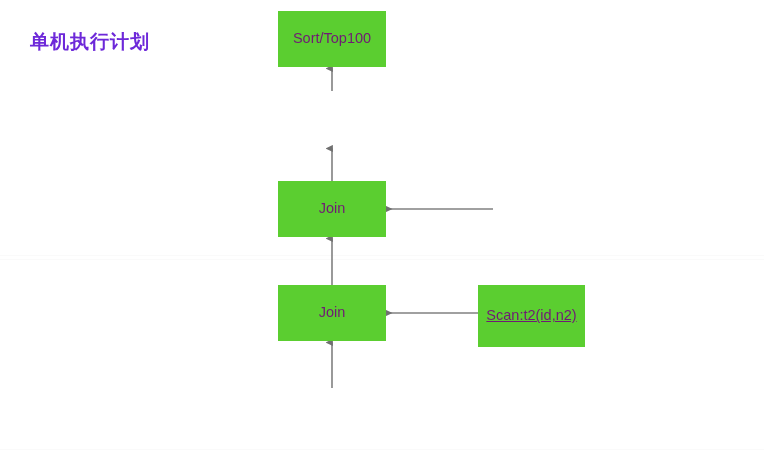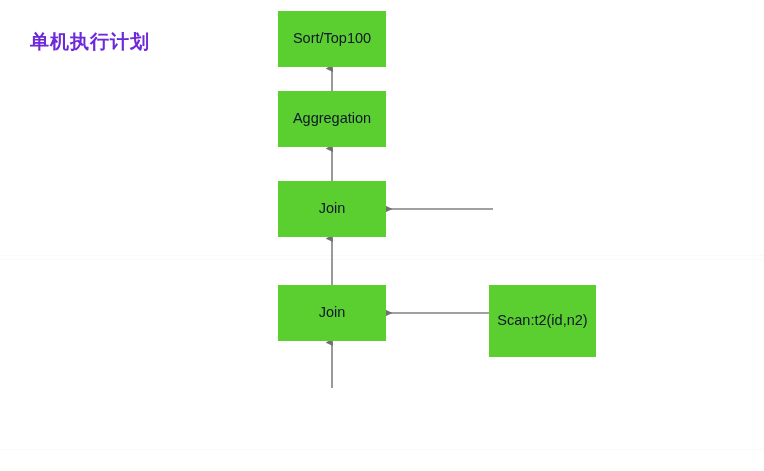--- a/index.html
+++ b/index.html
@@ -38,39 +38,39 @@
     font-weight: bold;
     color: #6d28d9;
     letter-spacing: 1px;
     white-space: nowrap;
     line-height: 26px;
   }
 
   .node {
     position: absolute;
     background: #5BCE30;
-    color: #0f172a;
+    color: #701a75;
     font-size: 14.5px;
     display: flex;
     align-items: center;
     justify-content: center;
     text-align: center;
     white-space: nowrap;
     box-sizing: border-box;
     line-height: 1.2;
   }
 
   
   .n-sort   { left: 278px; top: 11px;  width: 108px; height: 56px; }
   .n-agg    { left: 278px; top: 91px;  width: 108px; height: 56px; }
   .n-join1  { left: 278px; top: 181px; width: 108px; height: 56px; }
   .n-join2  { left: 278px; top: 285px; width: 108px; height: 56px; }
   .n-scan1  { left: 278px; top: 388px; width: 110px; height: 56px; }
   .n-scan3  { left: 493px; top: 181px; width: 170px; height: 56px; }
-  .n-scan2  { left: 489px; top: 285px; width: 107px; height: 72px; }
+  .n-scan2  { left: 478px; top: 285px; width: 107px; height: 62px; text-decoration: underline; }
 
   svg.edges {
     position: absolute;
     left: 0;
     top: 0;
     width: 764px;
     height: 471px;
     pointer-events: none;
   }
 </style>
@@ -103,21 +103,20 @@
 
     <line x1="332" y1="388" x2="332" y2="342.5" stroke="#808080" stroke-width="1.6" marker-end="url(#arrowUp)"></line>
 
     <line x1="493" y1="209" x2="388.5" y2="209" stroke="#808080" stroke-width="1.6" marker-end="url(#arrowLeft)"></line>
 
     <line x1="493" y1="313" x2="388.5" y2="313" stroke="#808080" stroke-width="1.6" marker-end="url(#arrowLeft)"></line>
   </svg>
 
   <div class="node n-sort">Sort/Top100</div>
 
-  <div class="node n-agg">Aggregation</div>
 
   <div class="node n-join1">Join</div>
 
   <div class="node n-join2">Join</div>
 
 
   <div class="node n-scan2">Scan:t2(id,n2)</div>
 
 
 </div>

